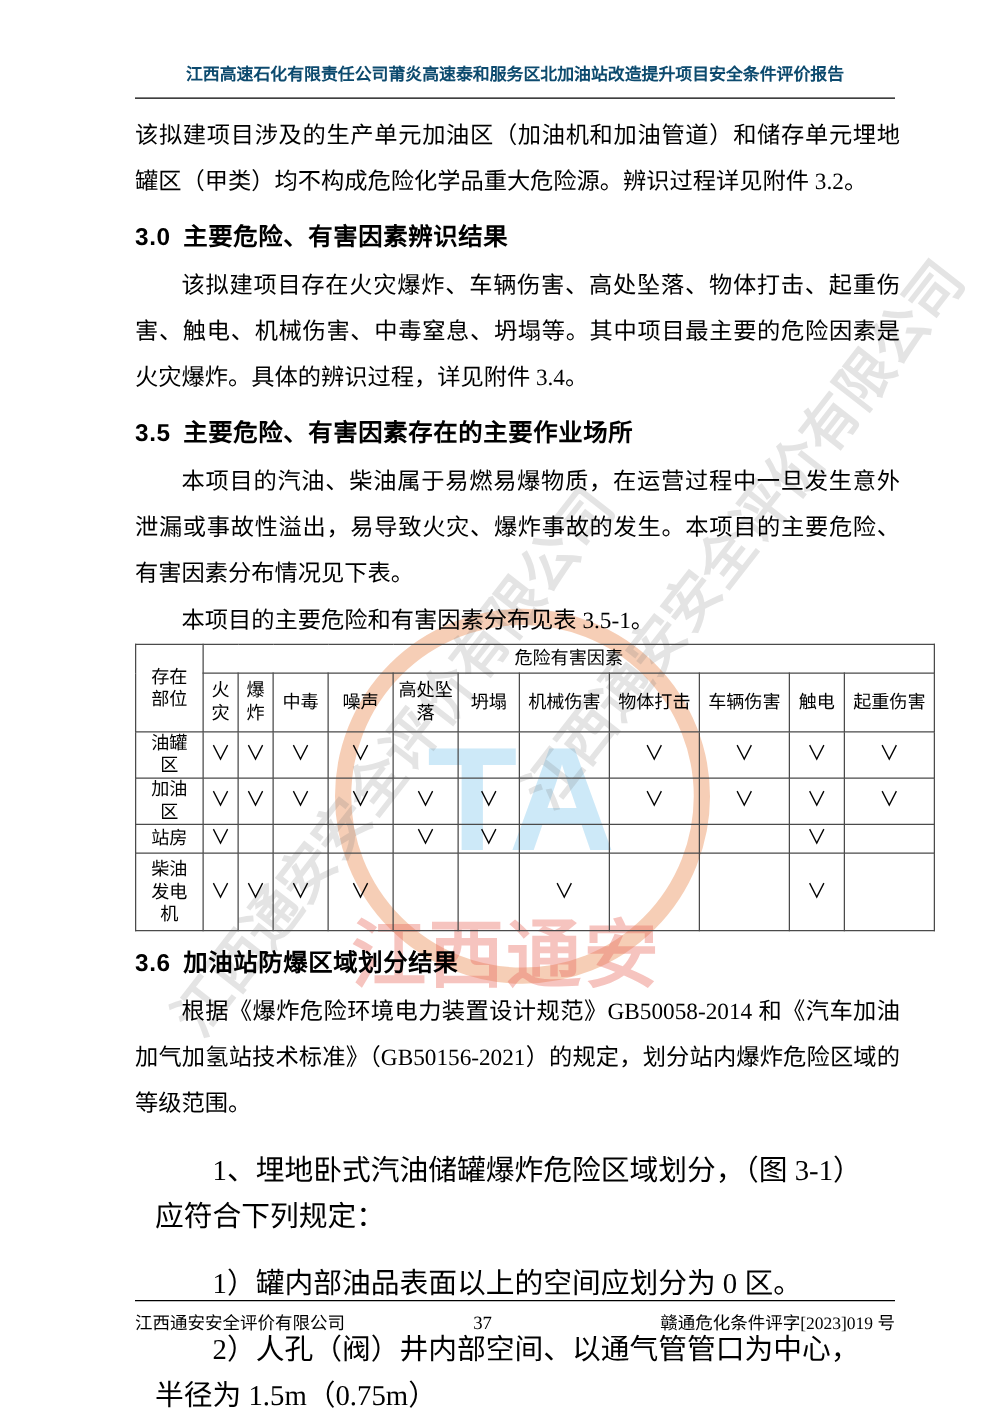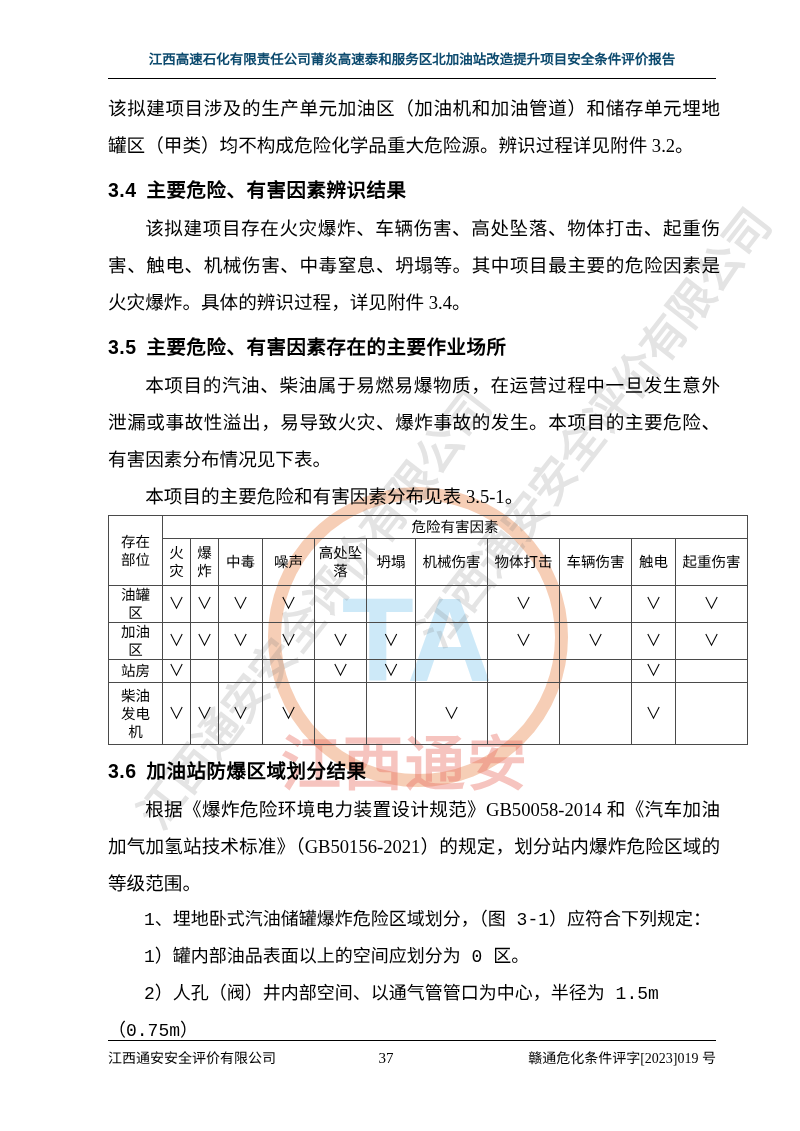--- a/index.html
+++ b/index.html
@@ -164,25 +164,24 @@
   .grp-head { height: 22px; font-size: 14.5px; }
   .col-head { height: 46px; font-size: 14.5px; }
   .col-head.narrow { letter-spacing: 0; }
   .rowlabel { font-size: 14.5px; }
   .r-tall { height: 33px; }
   .r-short { height: 23px; }
   .r-xtall { height: 62px; padding-left: 40px; }
   .chk { font-size: 16px; font-family: "Liberation Serif", serif; }
 
   .list-line {
-    margin: 0;
-    font-size: 18px;
+    margin: 16px;
+    font-size: 23px;
     line-height: 37px;
     text-indent: 2em;
-    font-family: Liberation Mono, monospace;
   }
 
   .footer-rule {
     position: absolute;
     left: 108px;
     top: 1040px;
     width: 608px;
     height: 0;
     border-top: 1.3px solid #000;
   }
@@ -216,21 +215,21 @@
   <div class="content">
 
     <div class="header">江西高速石化有限责任公司莆炎高速泰和服务区北加油站改造提升项目安全条件评价报告</div>
     <div class="header-rule"></div>
 
     <div class="body-block">
 
       <p class="para">该拟建项目涉及的生产单元加油区（加油机和加油管道）和储存单元埋地罐区（甲类）均不构成危险化学品重大危险源。辨识过程详见附件 3.2。</p>
 
       <h2 class="sec">
-        <span class="num">3.4</span><span>主要危险、有害因素辨识结果</span>
+        <span class="num">3.0</span><span>主要危险、有害因素辨识结果</span>
       </h2>
 
       <p class="para indent2">该拟建项目存在火灾爆炸、车辆伤害、高处坠落、物体打击、起重伤害、触电、机械伤害、中毒窒息、坍塌等。其中项目最主要的危险因素是火灾爆炸。具体的辨识过程，详见附件 3.4。</p>
 
       <h2 class="sec">
         <span class="num">3.5</span><span>主要危险、有害因素存在的主要作业场所</span>
       </h2>
 
       <p class="para indent2">本项目的汽油、柴油属于易燃易爆物质，在运营过程中一旦发生意外泄漏或事故性溢出，易导致火灾、爆炸事故的发生。本项目的主要危险、有害因素分布情况见下表。</p>
       <p class="para indent2">本项目的主要危险和有害因素分布见表 3.5-1。</p>

